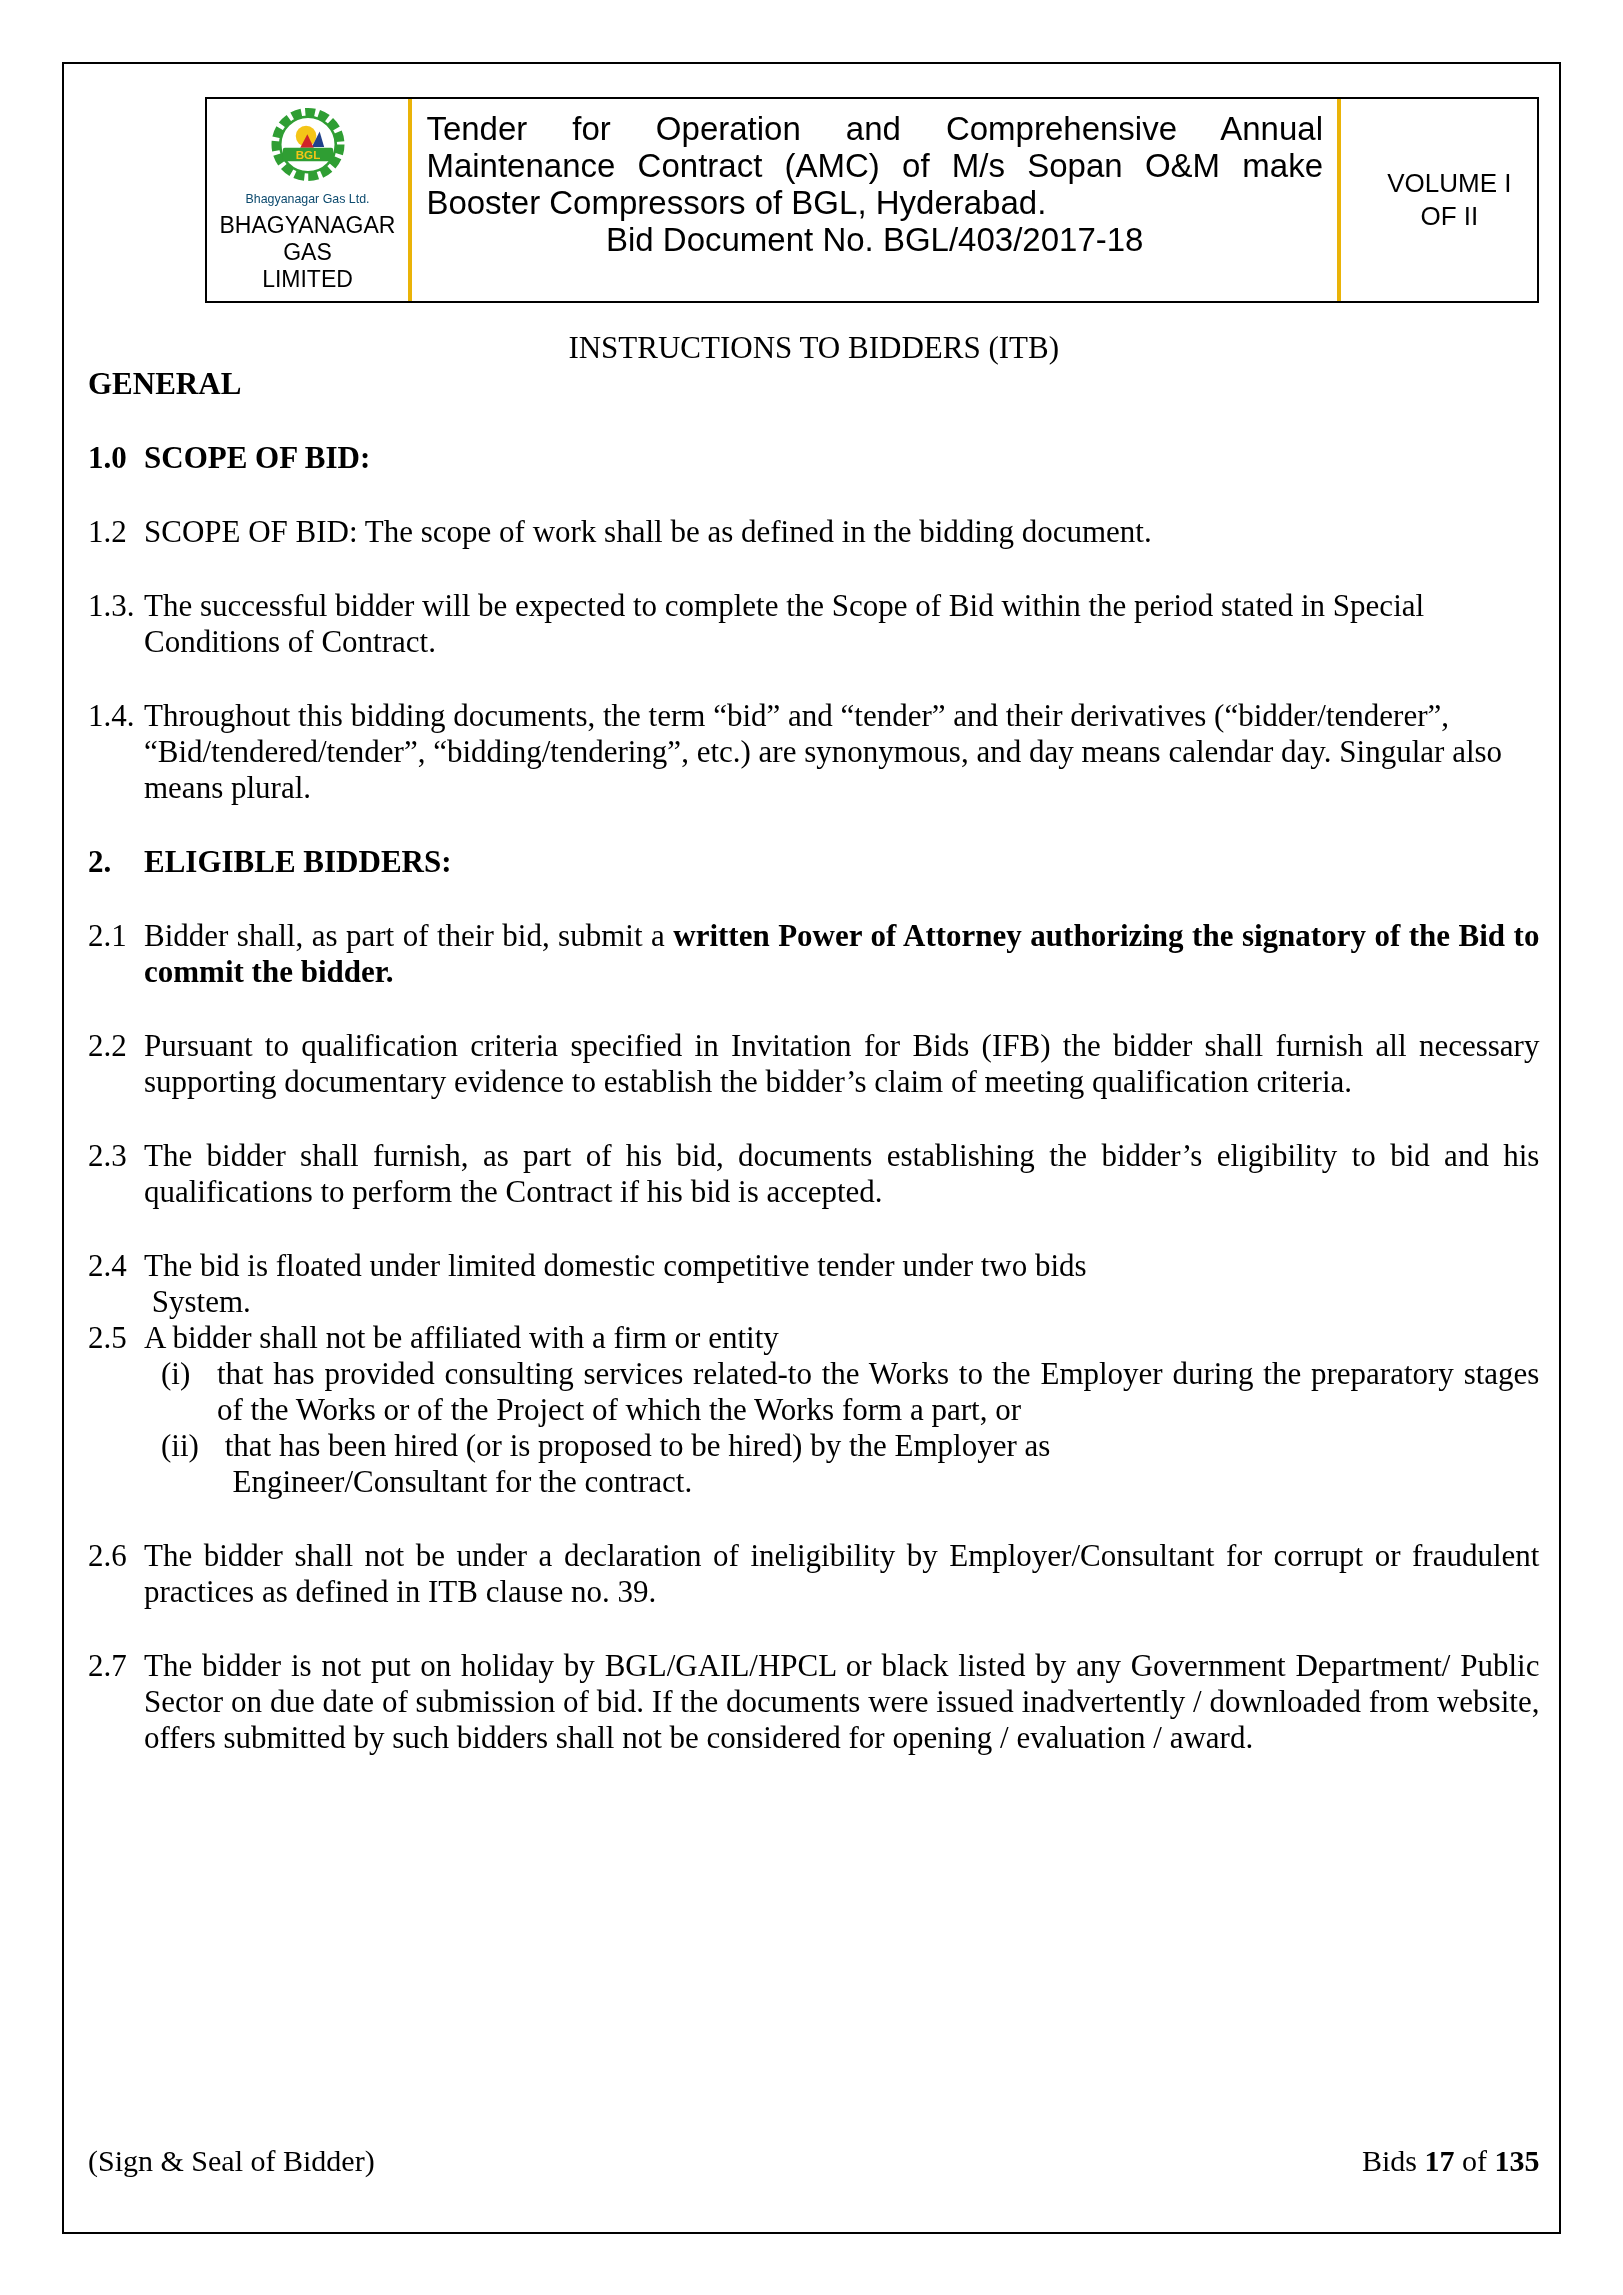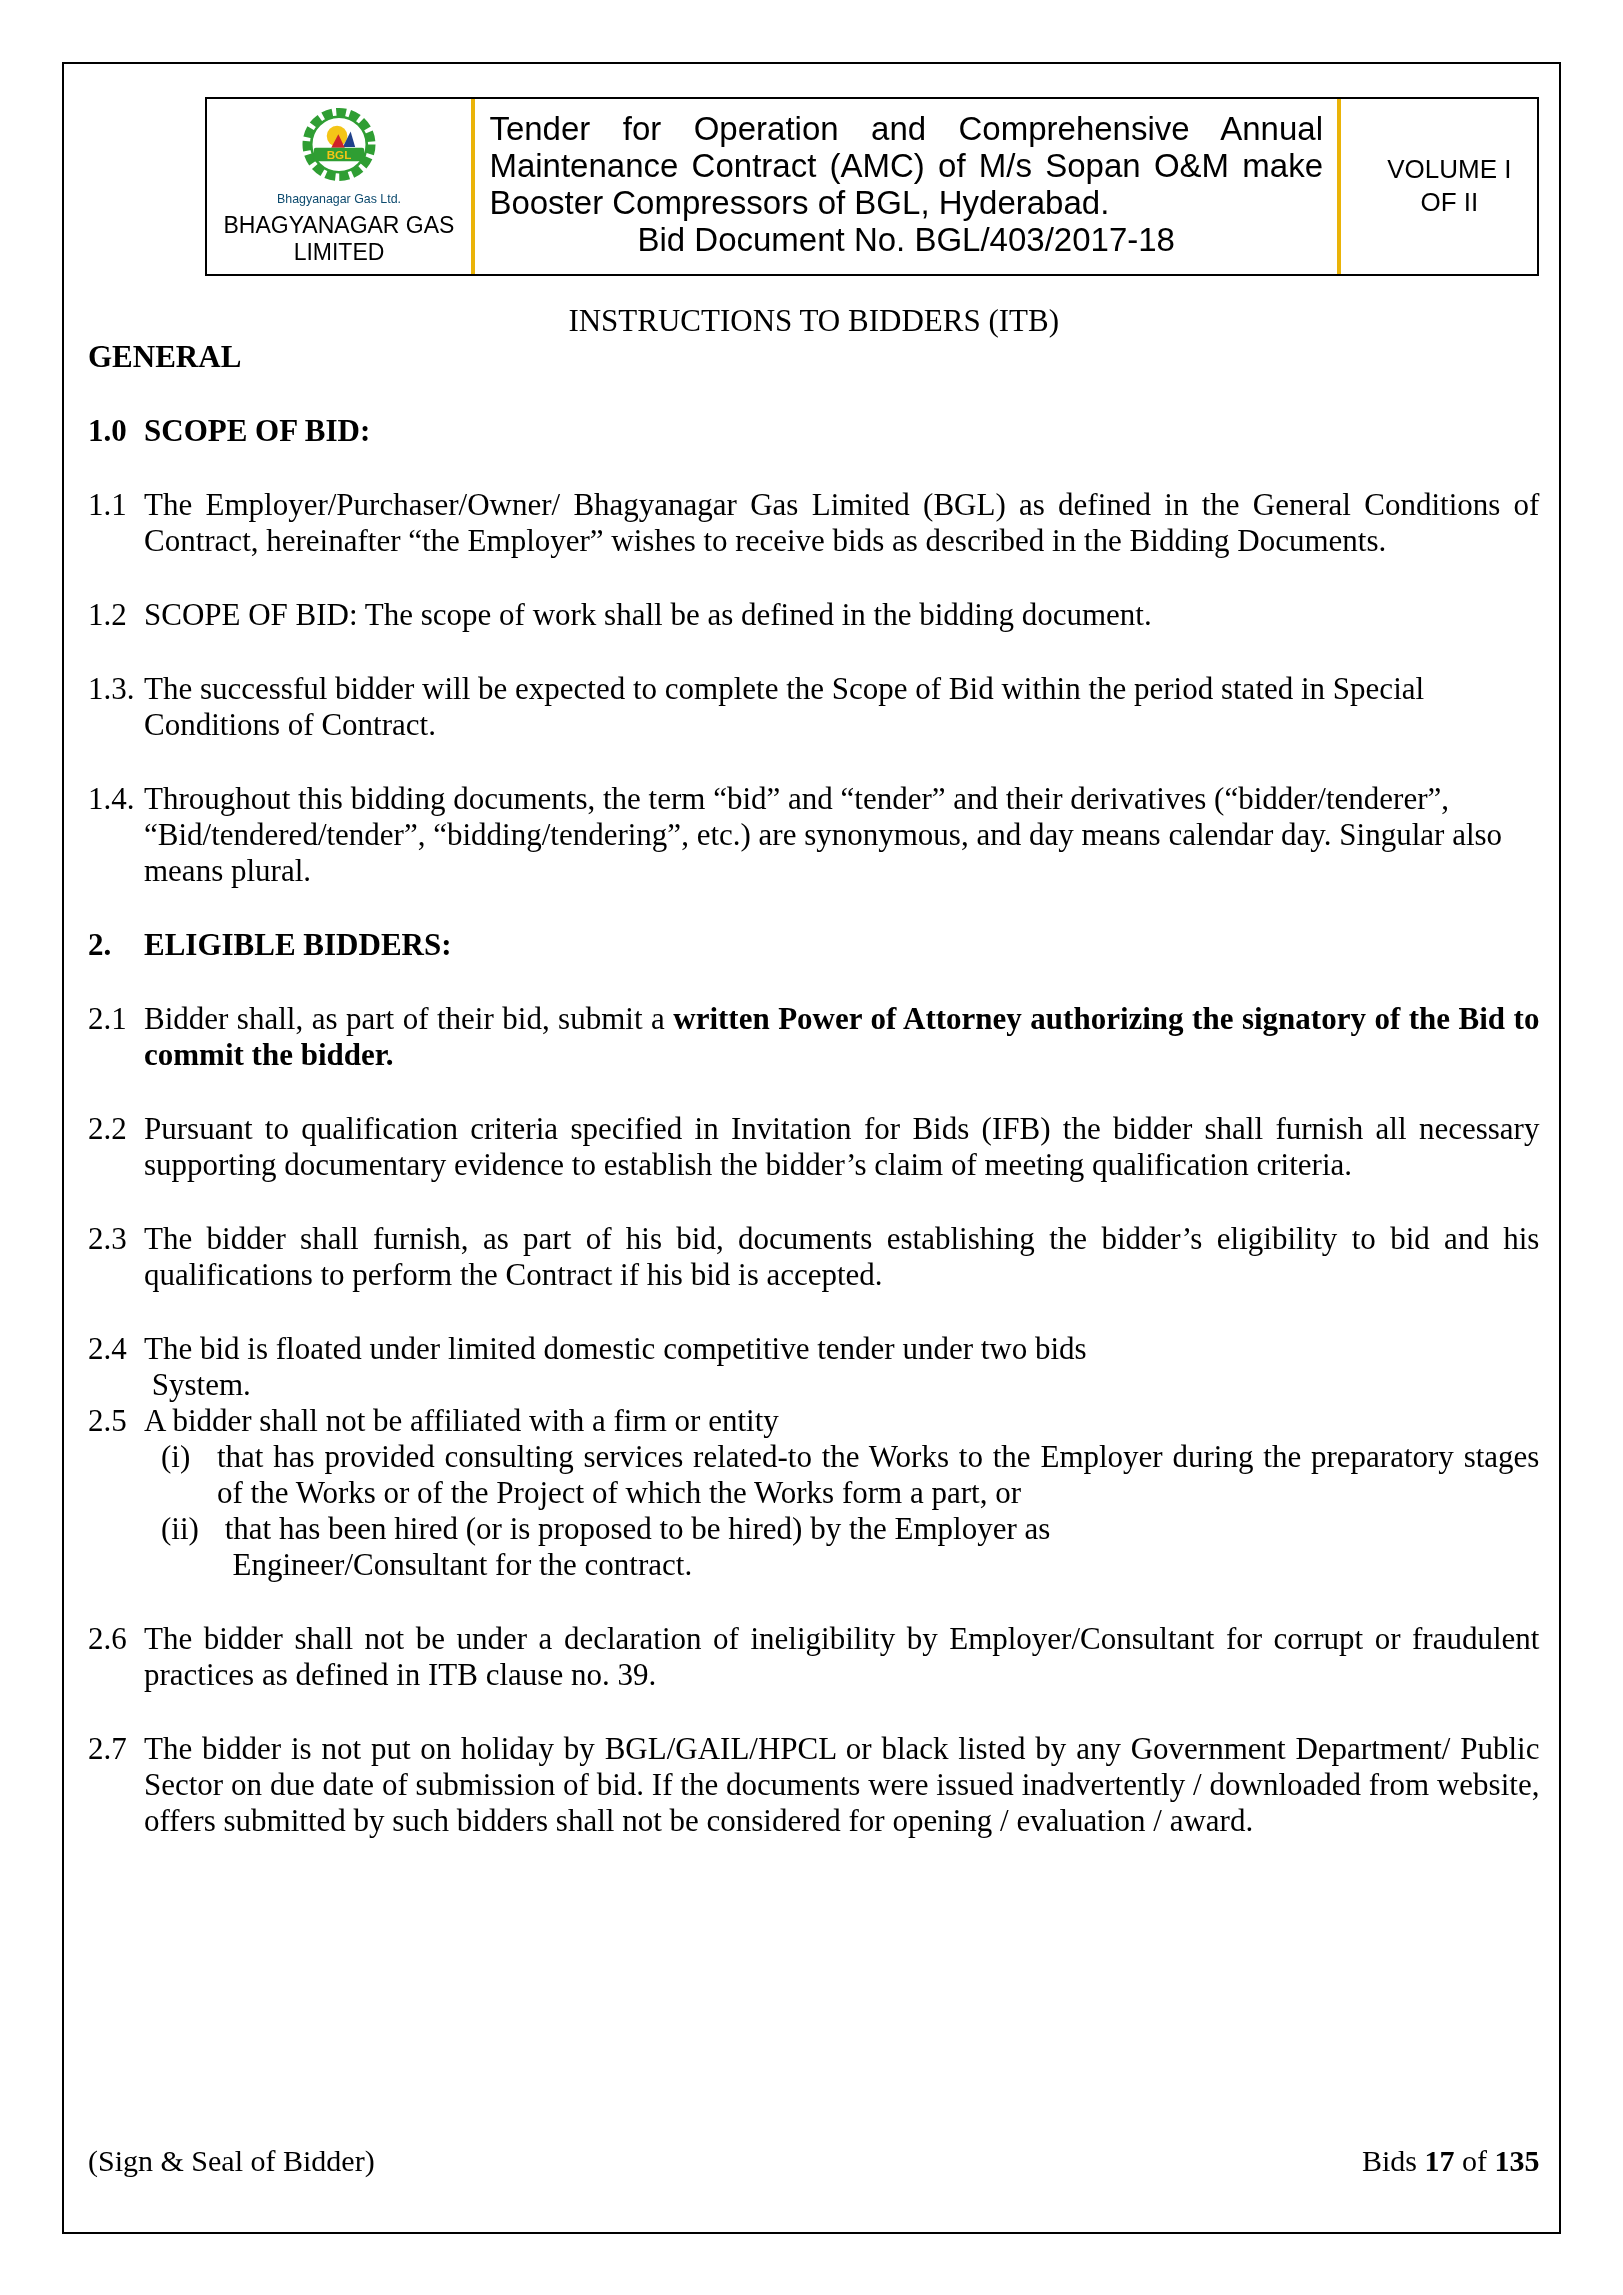--- a/index.html
+++ b/index.html
@@ -21,21 +21,21 @@
   
   .header-table {
     display:flex;
     border:2px solid #000;
     margin:33px 19.6px 0 141px;
     font-family:"Liberation Sans","DejaVu Sans",sans-serif;
   }
   .cell { border-right:4px solid #eab308; }
   .cell:last-child { border-right:none; }
   .logo-cell {
-    width:268px;
+    width:205px;
     display:flex; flex-direction:column;
     align-items:center; justify-content:center;
     padding:7.9px 5.2px;
     text-align:center;
   }
   .logo-svg { width:98px; height:84px; display:block; }
   .logo-caption { font-size:12.4px; line-height:14.4px; color:#0c4a6e; margin:1.3px 0 5.2px 0; }
   .org-name { font-size:23px; line-height:27px; }
   .title-cell {
     flex:1;
@@ -114,24 +114,20 @@
     <div class="content">
 
       <div class="doc-title">INSTRUCTIONS TO BIDDERS (ITB)</div>
       <div class="general-heading">GENERAL</div>
 
       <div class="para">
         <div class="num bold">1.0</div>
         <div class="txt bold">SCOPE OF BID:</div>
       </div>
 
-      <div class="para">
-        <div class="num">1.1</div>
-        <div class="txt just">The Employer/Purchaser/Owner/ Bhagyanagar Gas Limited (BGL) as defined in the General Conditions of Contract, hereinafter “the Employer” wishes to receive bids as described in the Bidding Documents.</div>
-      </div>
 
       <div class="para">
         <div class="num">1.2</div>
         <div class="txt">SCOPE OF BID: The scope of work shall be as defined in the bidding document.</div>
       </div>
 
       <div class="para">
         <div class="num">1.3.</div>
         <div class="txt">The successful bidder will be expected to complete the Scope of Bid within the period stated in Special Conditions of Contract.</div>
       </div>

